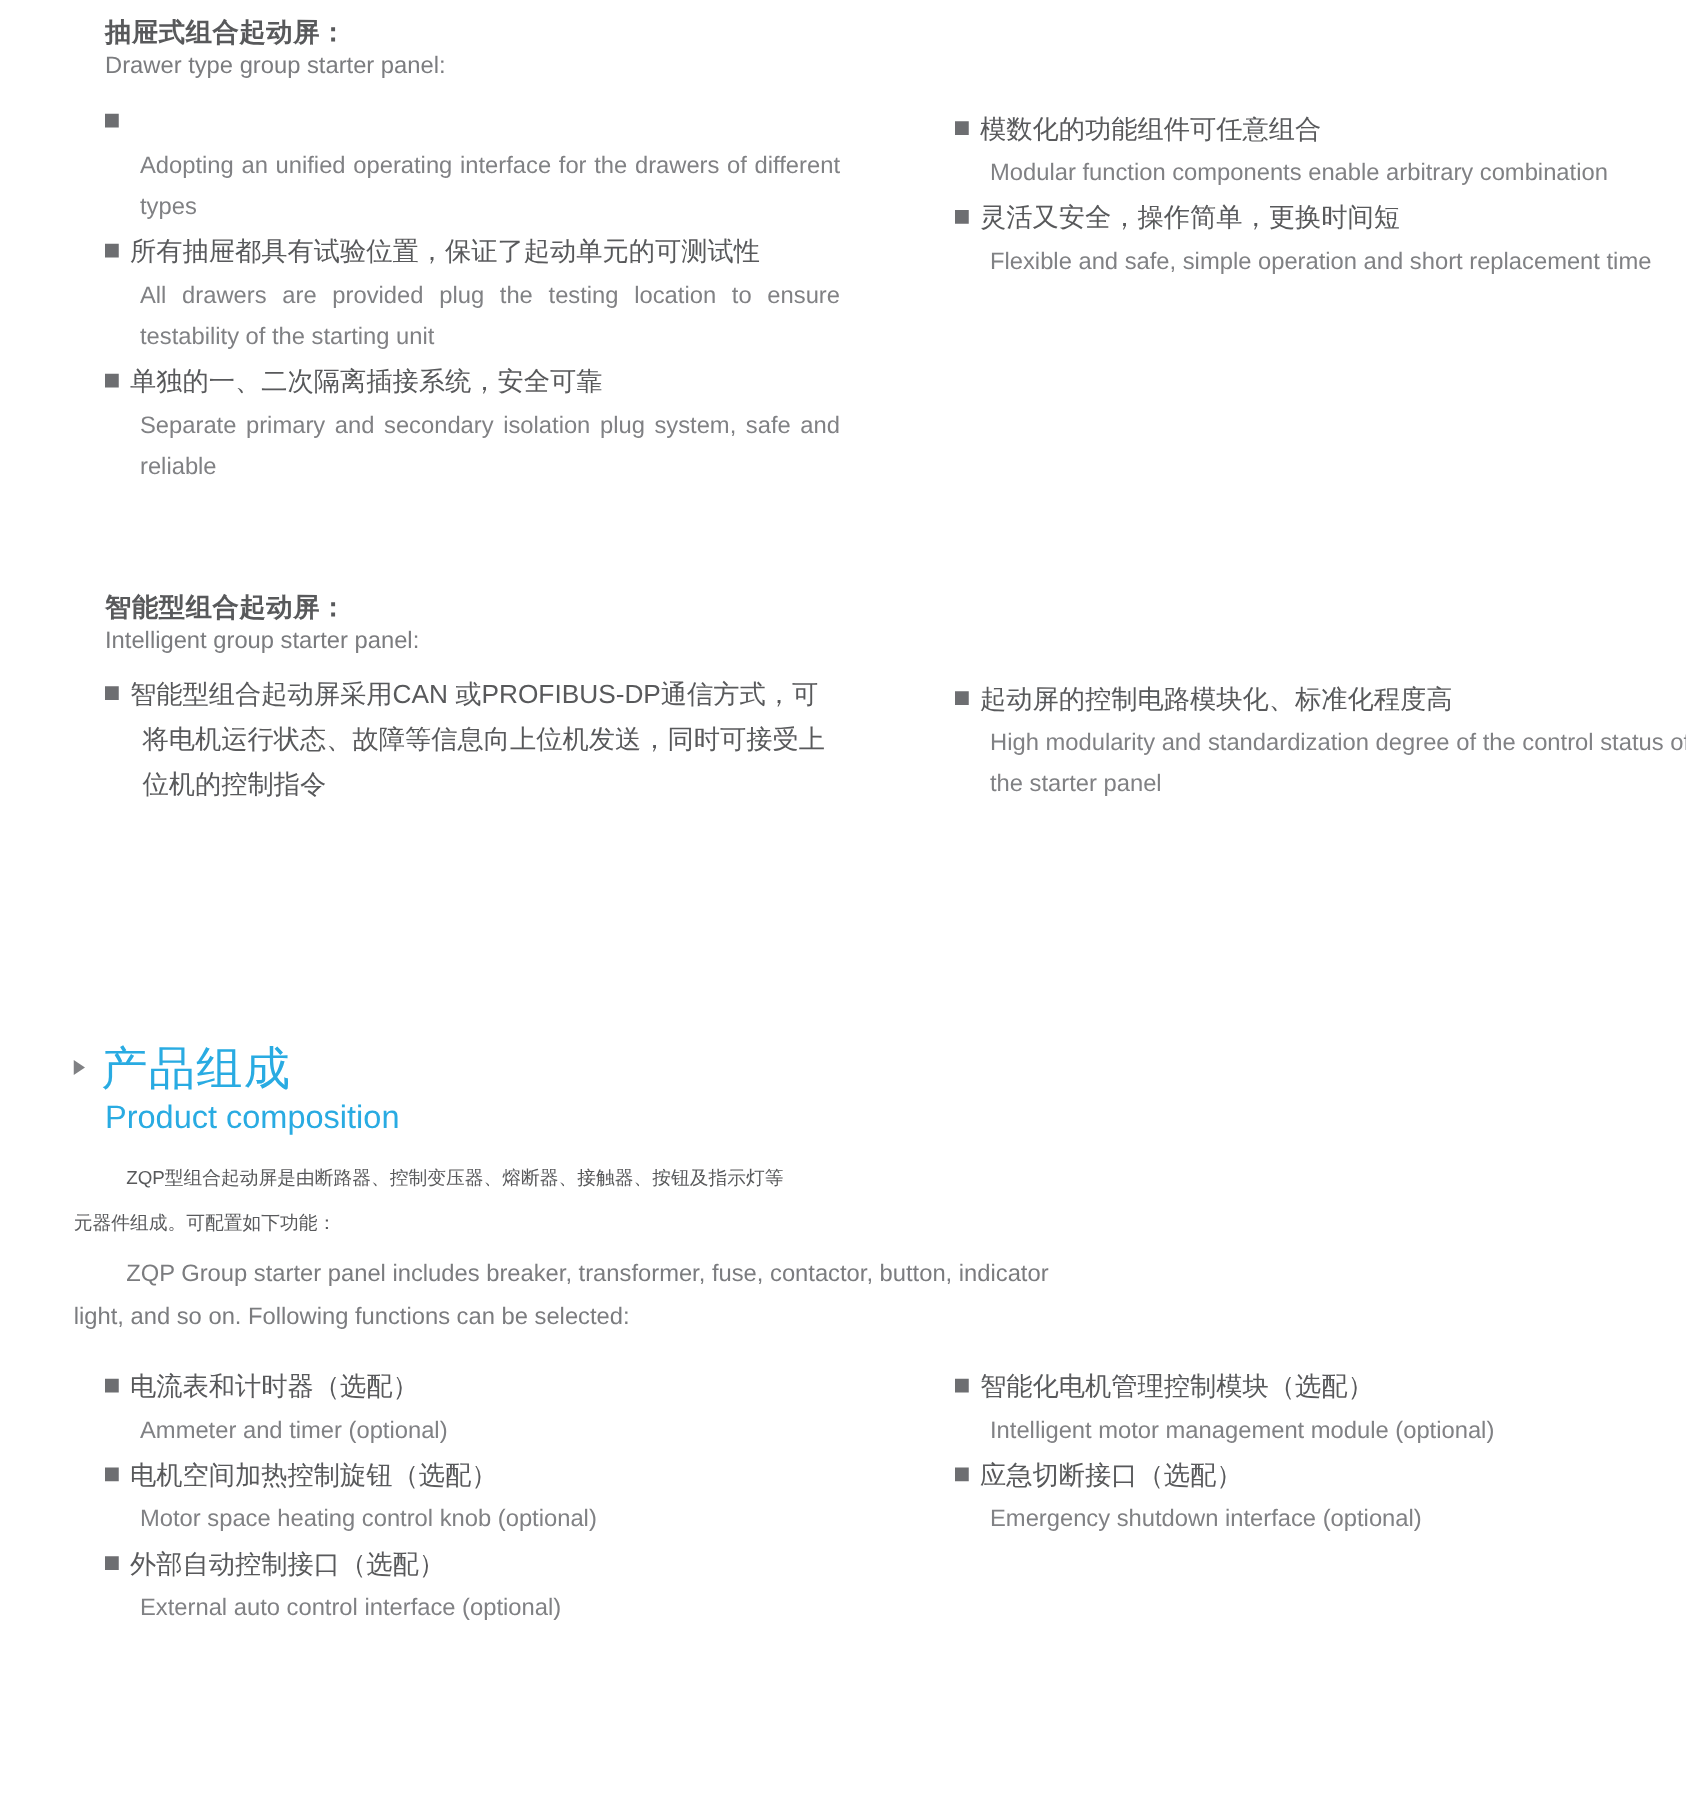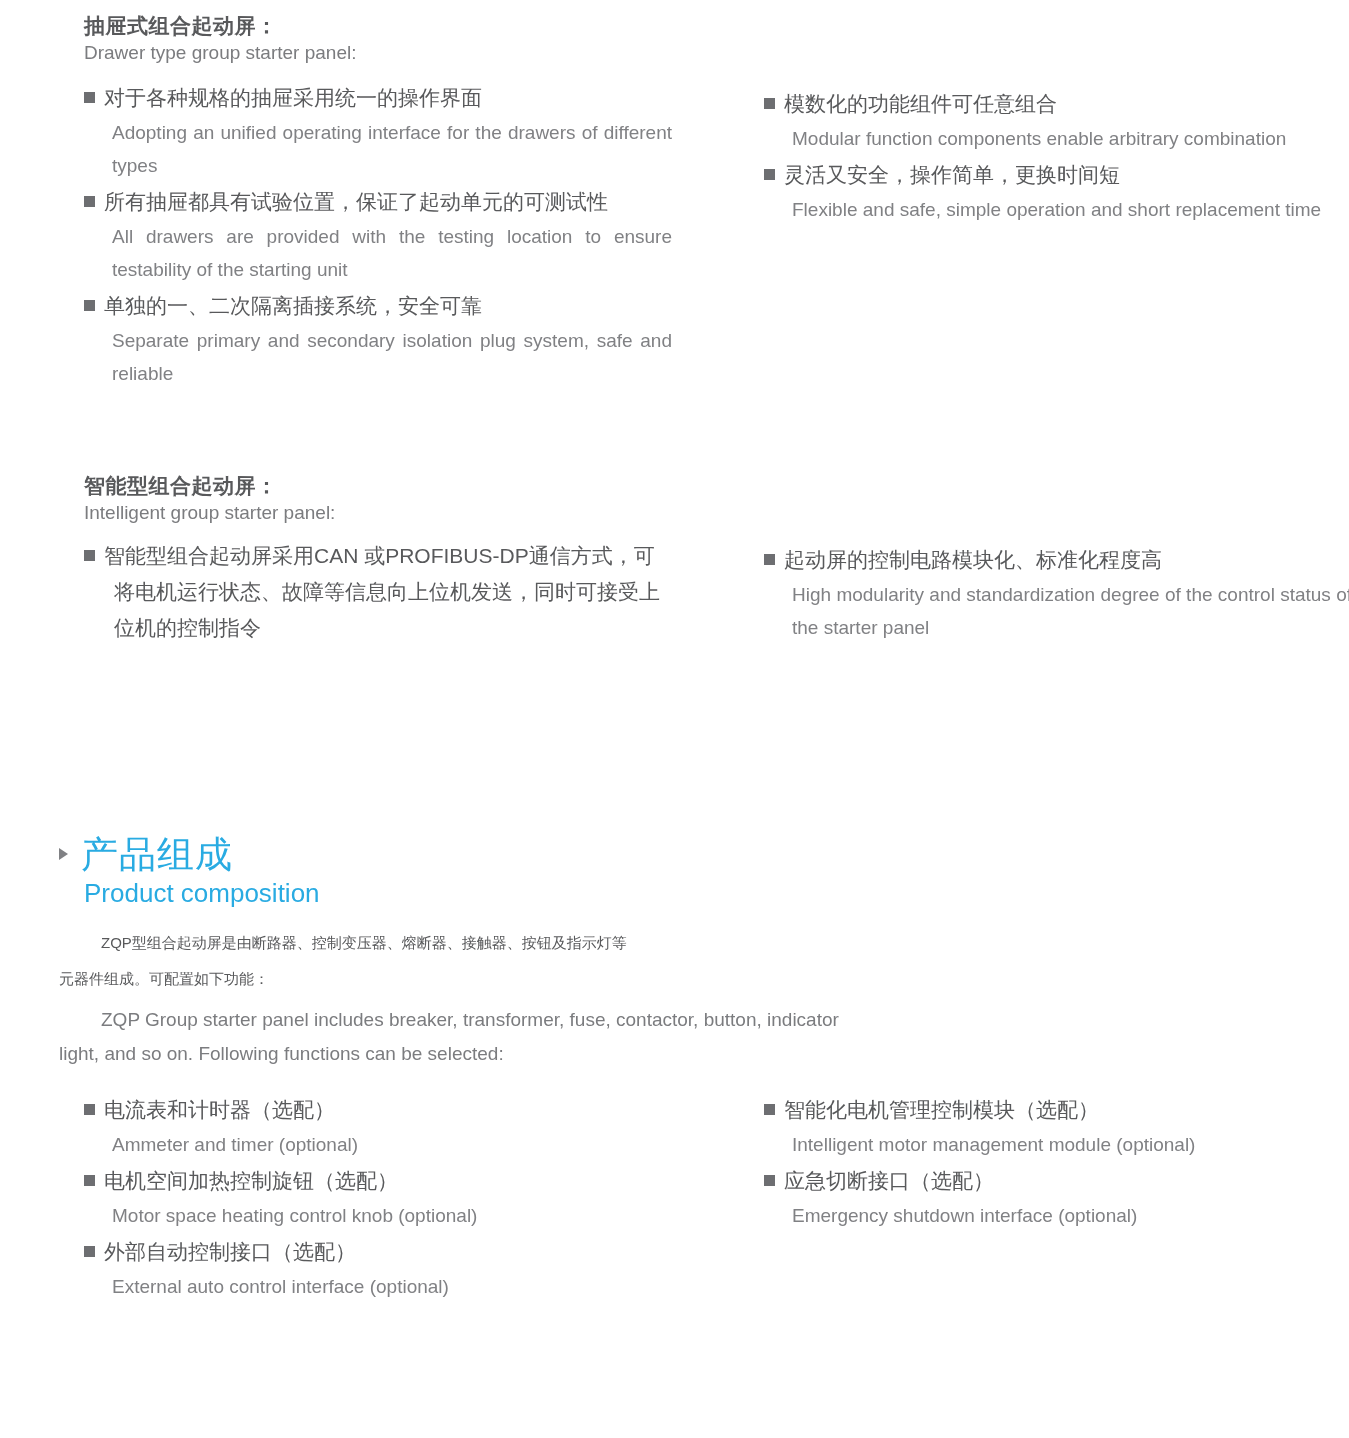--- a/index.html
+++ b/index.html
@@ -149,30 +149,30 @@
 <div class="page">
 
   <div class="col-left" style="top:12px;">
     <div class="sec-head-cn">抽屉式组合起动屏：</div>
     <div class="sec-head-en">Drawer type group starter panel:</div>
 
     <div style="height:16px;"></div>
 
     <div class="item">
       <div class="item-cn hang" style="padding-left:30px;text-indent:-30px;margin-left:0;">
-        <span class="bullet-sq"></span><span class="txt">对于各种规格的抽屉采用统一的操作界面</span>
+        <span class="bullet-sq"></span>
       </div>
       <div class="item-en justify" style="padding-left:28px;width:560px;">Adopting an unified operating interface for the drawers of different types</div>
     </div>
 
     <div class="item">
       <div class="item-cn" style="padding-left:30px;text-indent:-30px;margin-left:-30px;width:600px;">
         <span class="bullet-sq" style="margin-left:30px;"></span><span class="txt">所有抽屉都具有试验位置，保证了起动单元的可测试性</span>
       </div>
-      <div class="item-en" style="padding-left:28px;width:560px;">All drawers are provided with the testing location to ensure testability of the starting unit</div>
+      <div class="item-en" style="padding-left:28px;width:560px;">All drawers are provided plug the testing location to ensure testability of the starting unit</div>
     </div>
 
     <div class="item">
       <div class="item-cn hang" style="padding-left:30px;text-indent:-30px;">
         <span class="bullet-sq"></span><span class="txt">单独的一、二次隔离插接系统，安全可靠</span>
       </div>
       <div class="item-en justify" style="padding-left:28px;width:560px;">Separate primary and secondary isolation plug system, safe and reliable</div>
     </div>
   </div>
 

